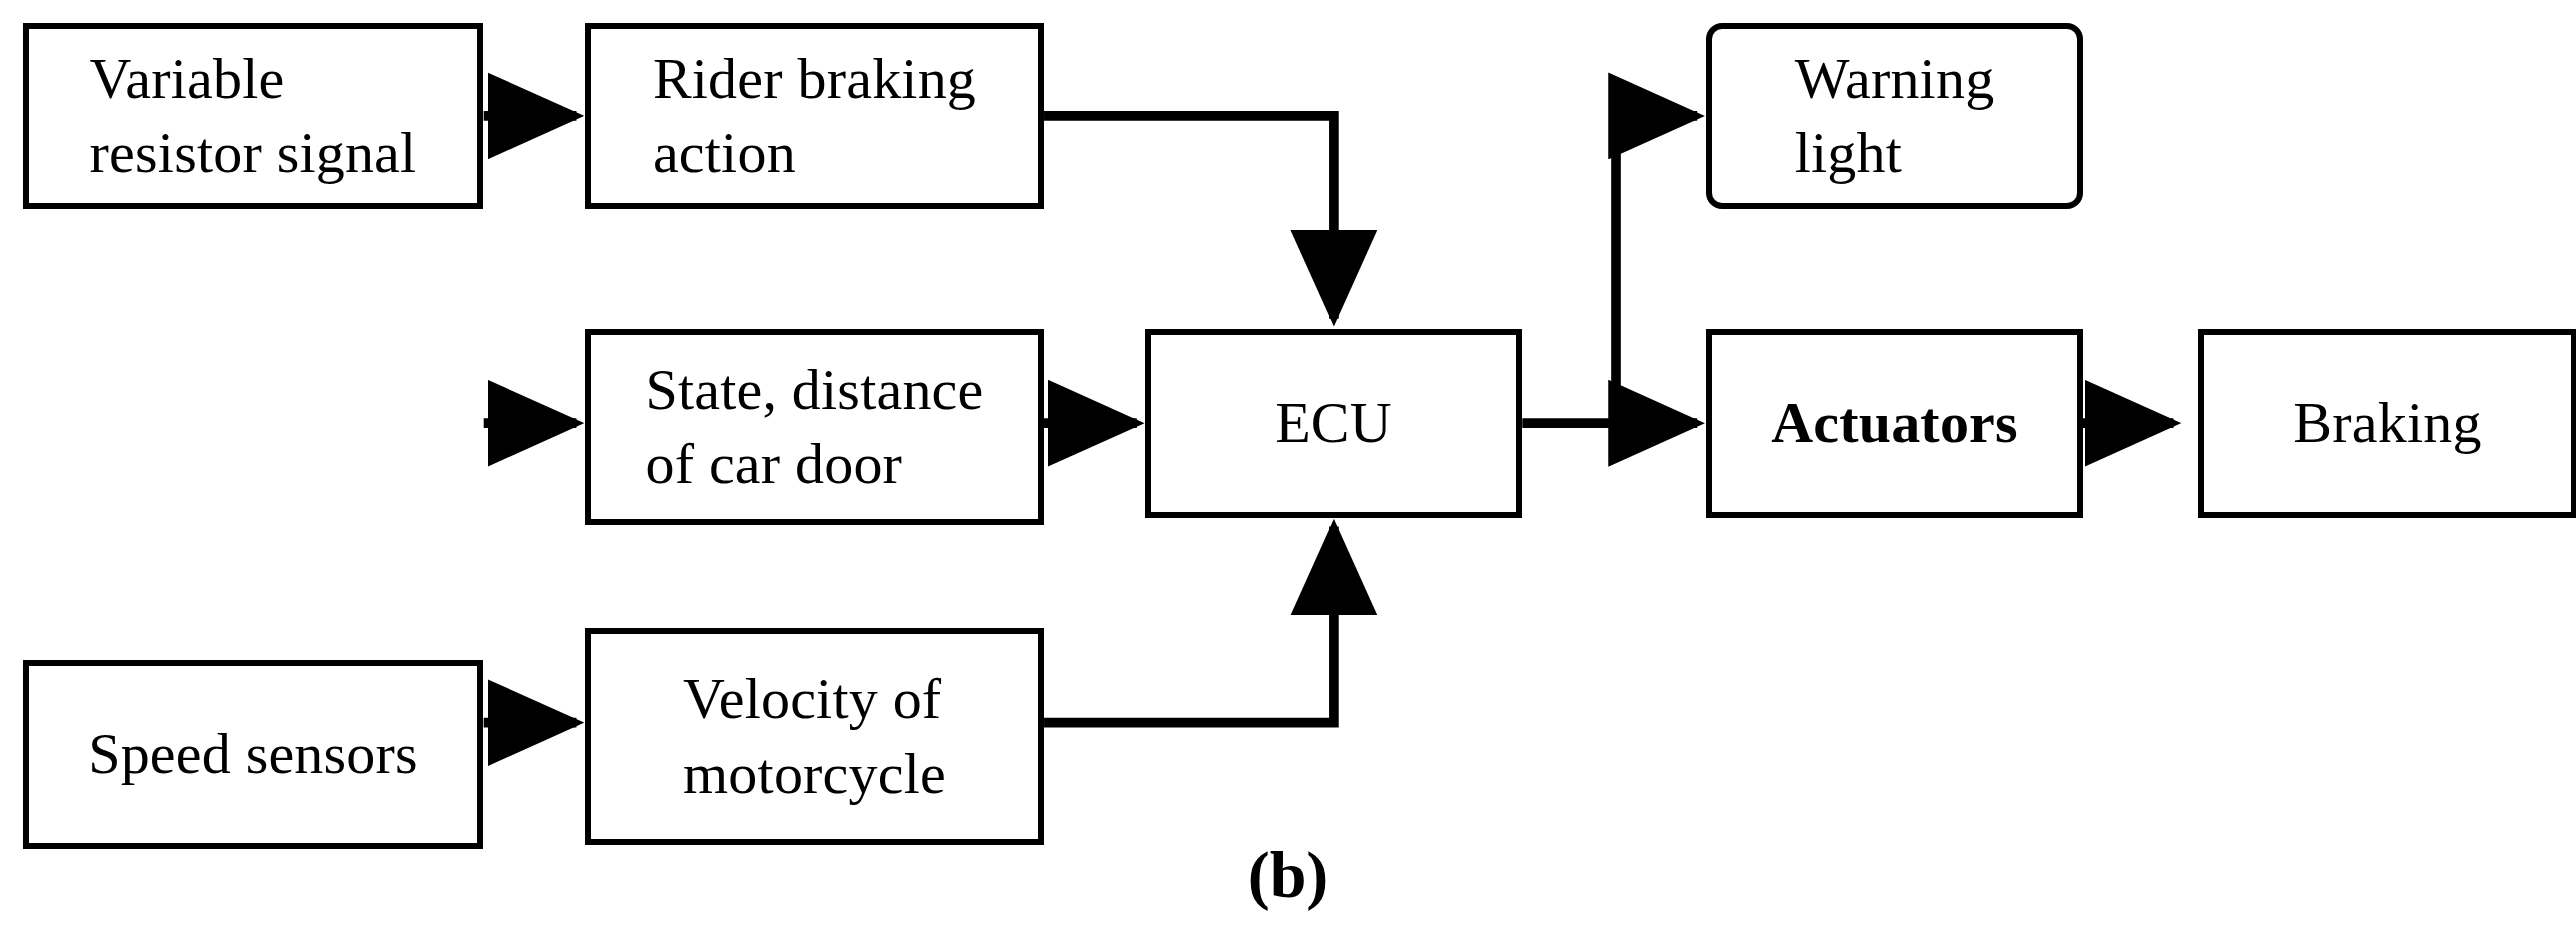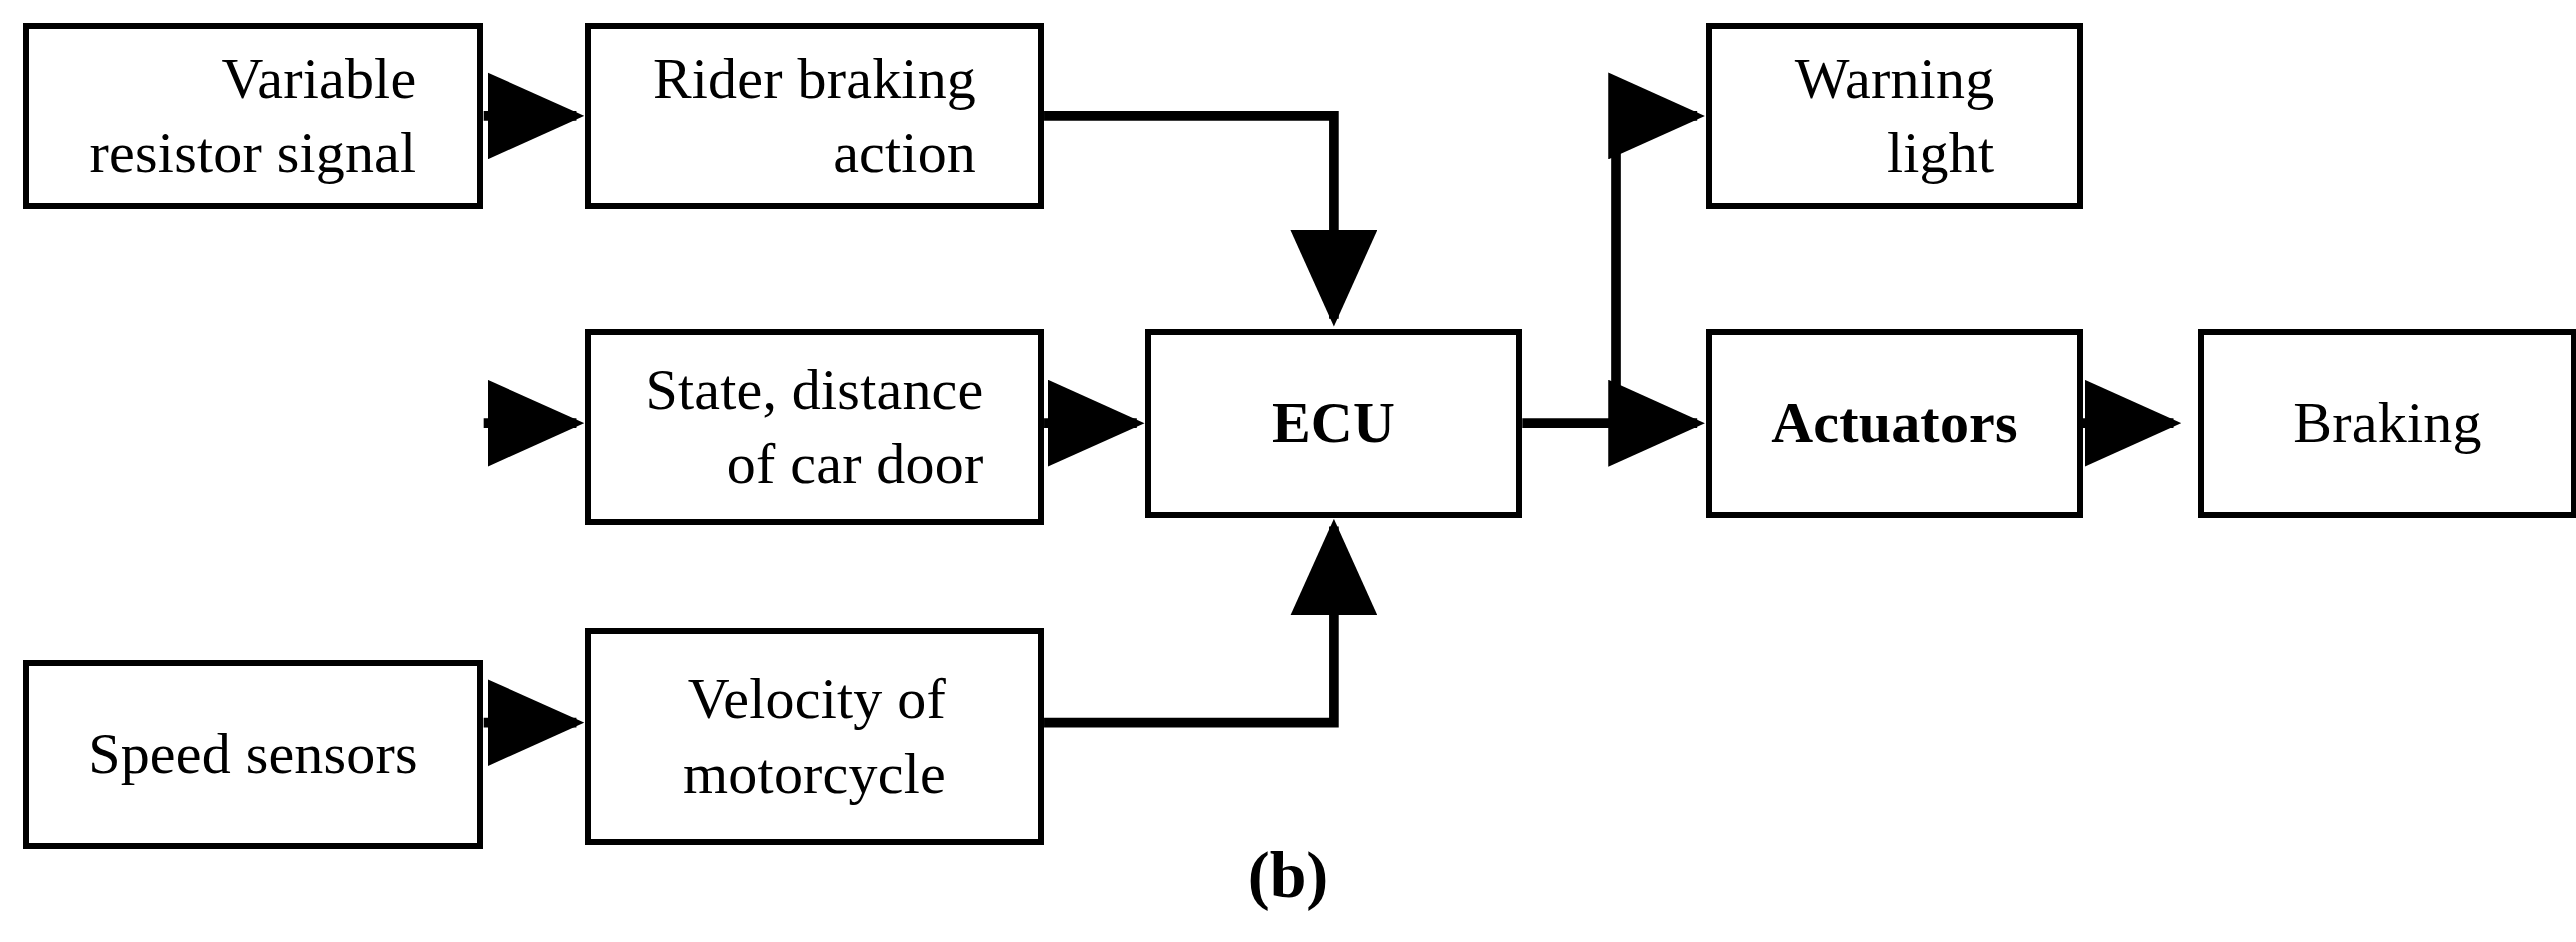--- a/index.html
+++ b/index.html
@@ -27,40 +27,40 @@
     pointer-events: none;
   }
   .node {
     position: absolute;
     box-sizing: border-box;
     border: 6.8px solid #000000;
     background: #ffffff;
     display: flex;
     align-items: center;
     justify-content: center;
-    text-align: right;
+    text-align: left;
     z-index: 2;
   }
   .node-label {
     font-family: "Liberation Serif", "DejaVu Serif", serif;
     font-size: 58px;
     line-height: 1.28;
     color: #000000;
     letter-spacing: 0.2px;
     white-space: pre-line;
     padding: 0 7.7px;
   }
   
   #node-variable-resistor-signal { left: 23px;   top: 23px;  width: 460px; height: 186px; }
   #node-rider-braking-action     { left: 585px;  top: 23px;  width: 459px; height: 186px; }
-  #node-warning-light            { left: 1706px; top: 23px;  width: 377px; height: 186px; }
+  #node-warning-light            { left: 1706px; top: 23px;  width: 377px; height: 186px; border-radius: 16px; }
   
   #node-camera-edge-ai-device    { left: 23px;   top: 329px; width: 460px; height: 189px; }
   #node-state-distance-car-door  { left: 585px;  top: 329px; width: 459px; height: 196px; }
-  #node-ecu                      { left: 1145px; top: 329px; width: 377px; height: 189px; font-weight: bold; }
+  #node-ecu                      { left: 1145px; top: 329px; width: 377px; height: 189px; }
   #node-actuators                { left: 1706px; top: 329px; width: 377px; height: 189px; font-weight: bold; }
   #node-braking                  { left: 2183px; top: 329px; width: 379px; height: 189px; margin-left: 15px; }
   
   #node-speed-sensors            { left: 23px;   top: 628px; width: 460px; height: 189px; margin-top: 32px; }
   #node-velocity-of-motorcycle   { left: 585px;  top: 628px; width: 459px; height: 217px; }
 
   #figure-caption {
     position: absolute;
     left: 0;
     top: 837px;

